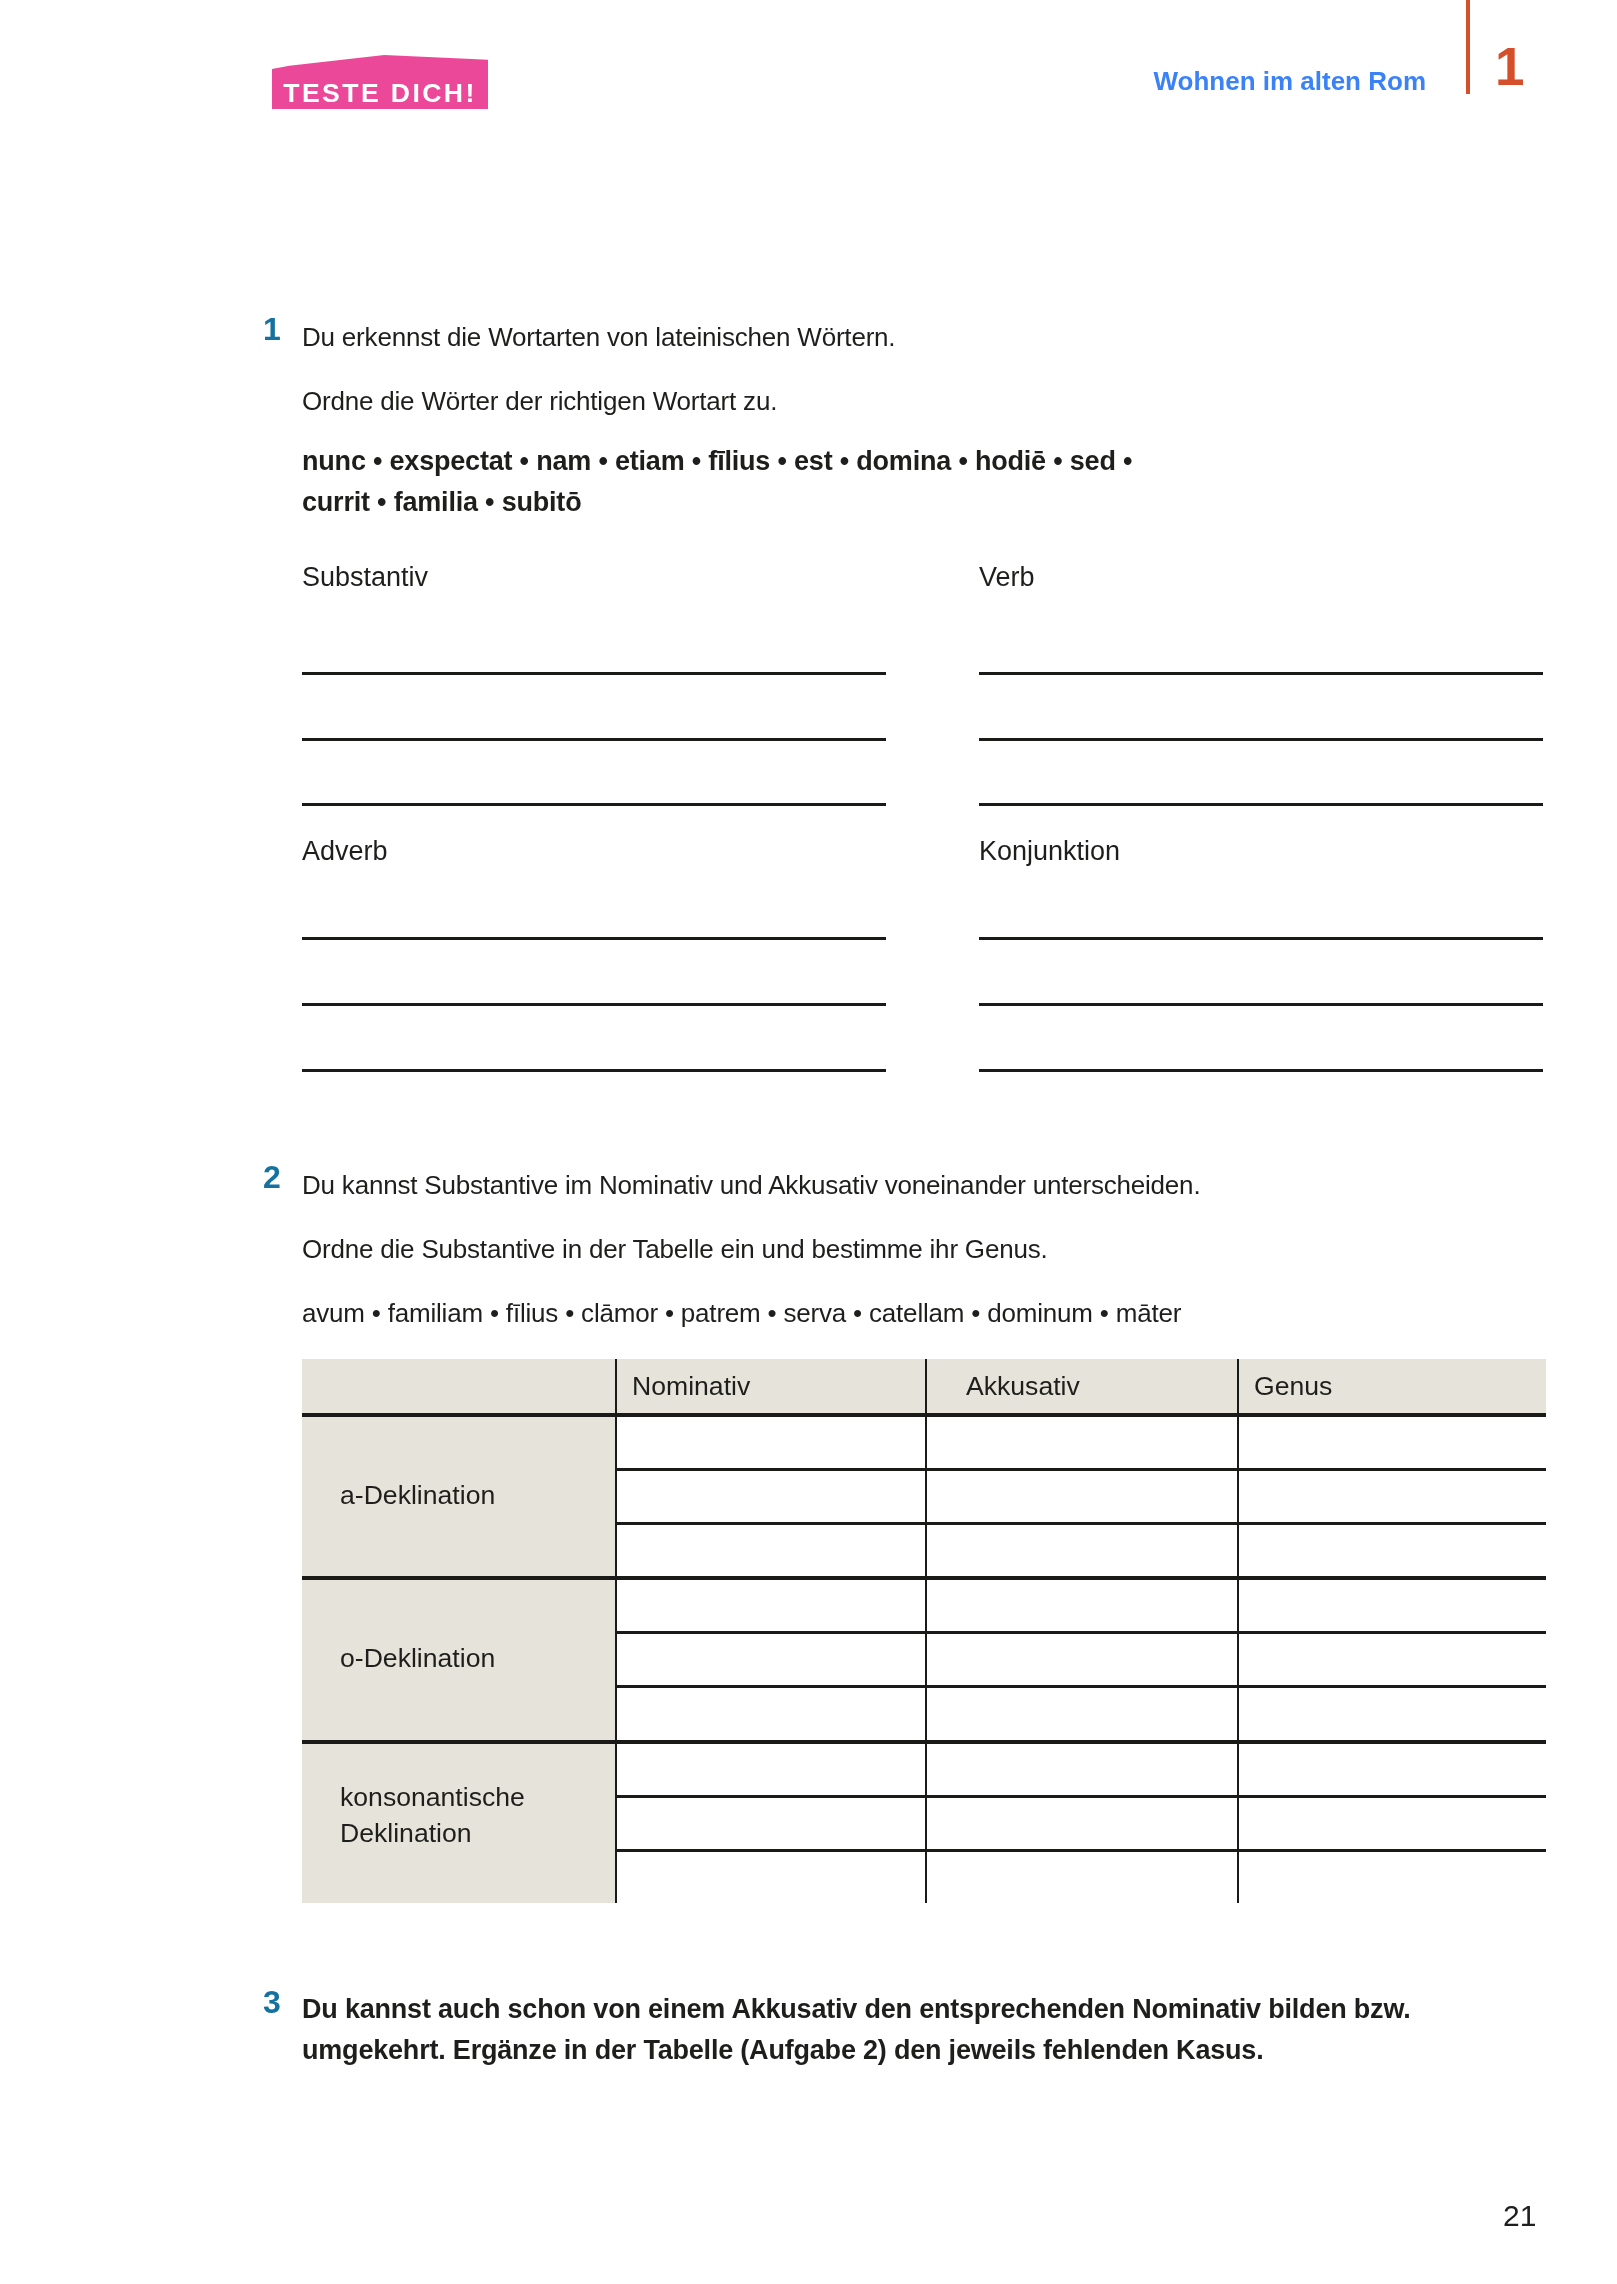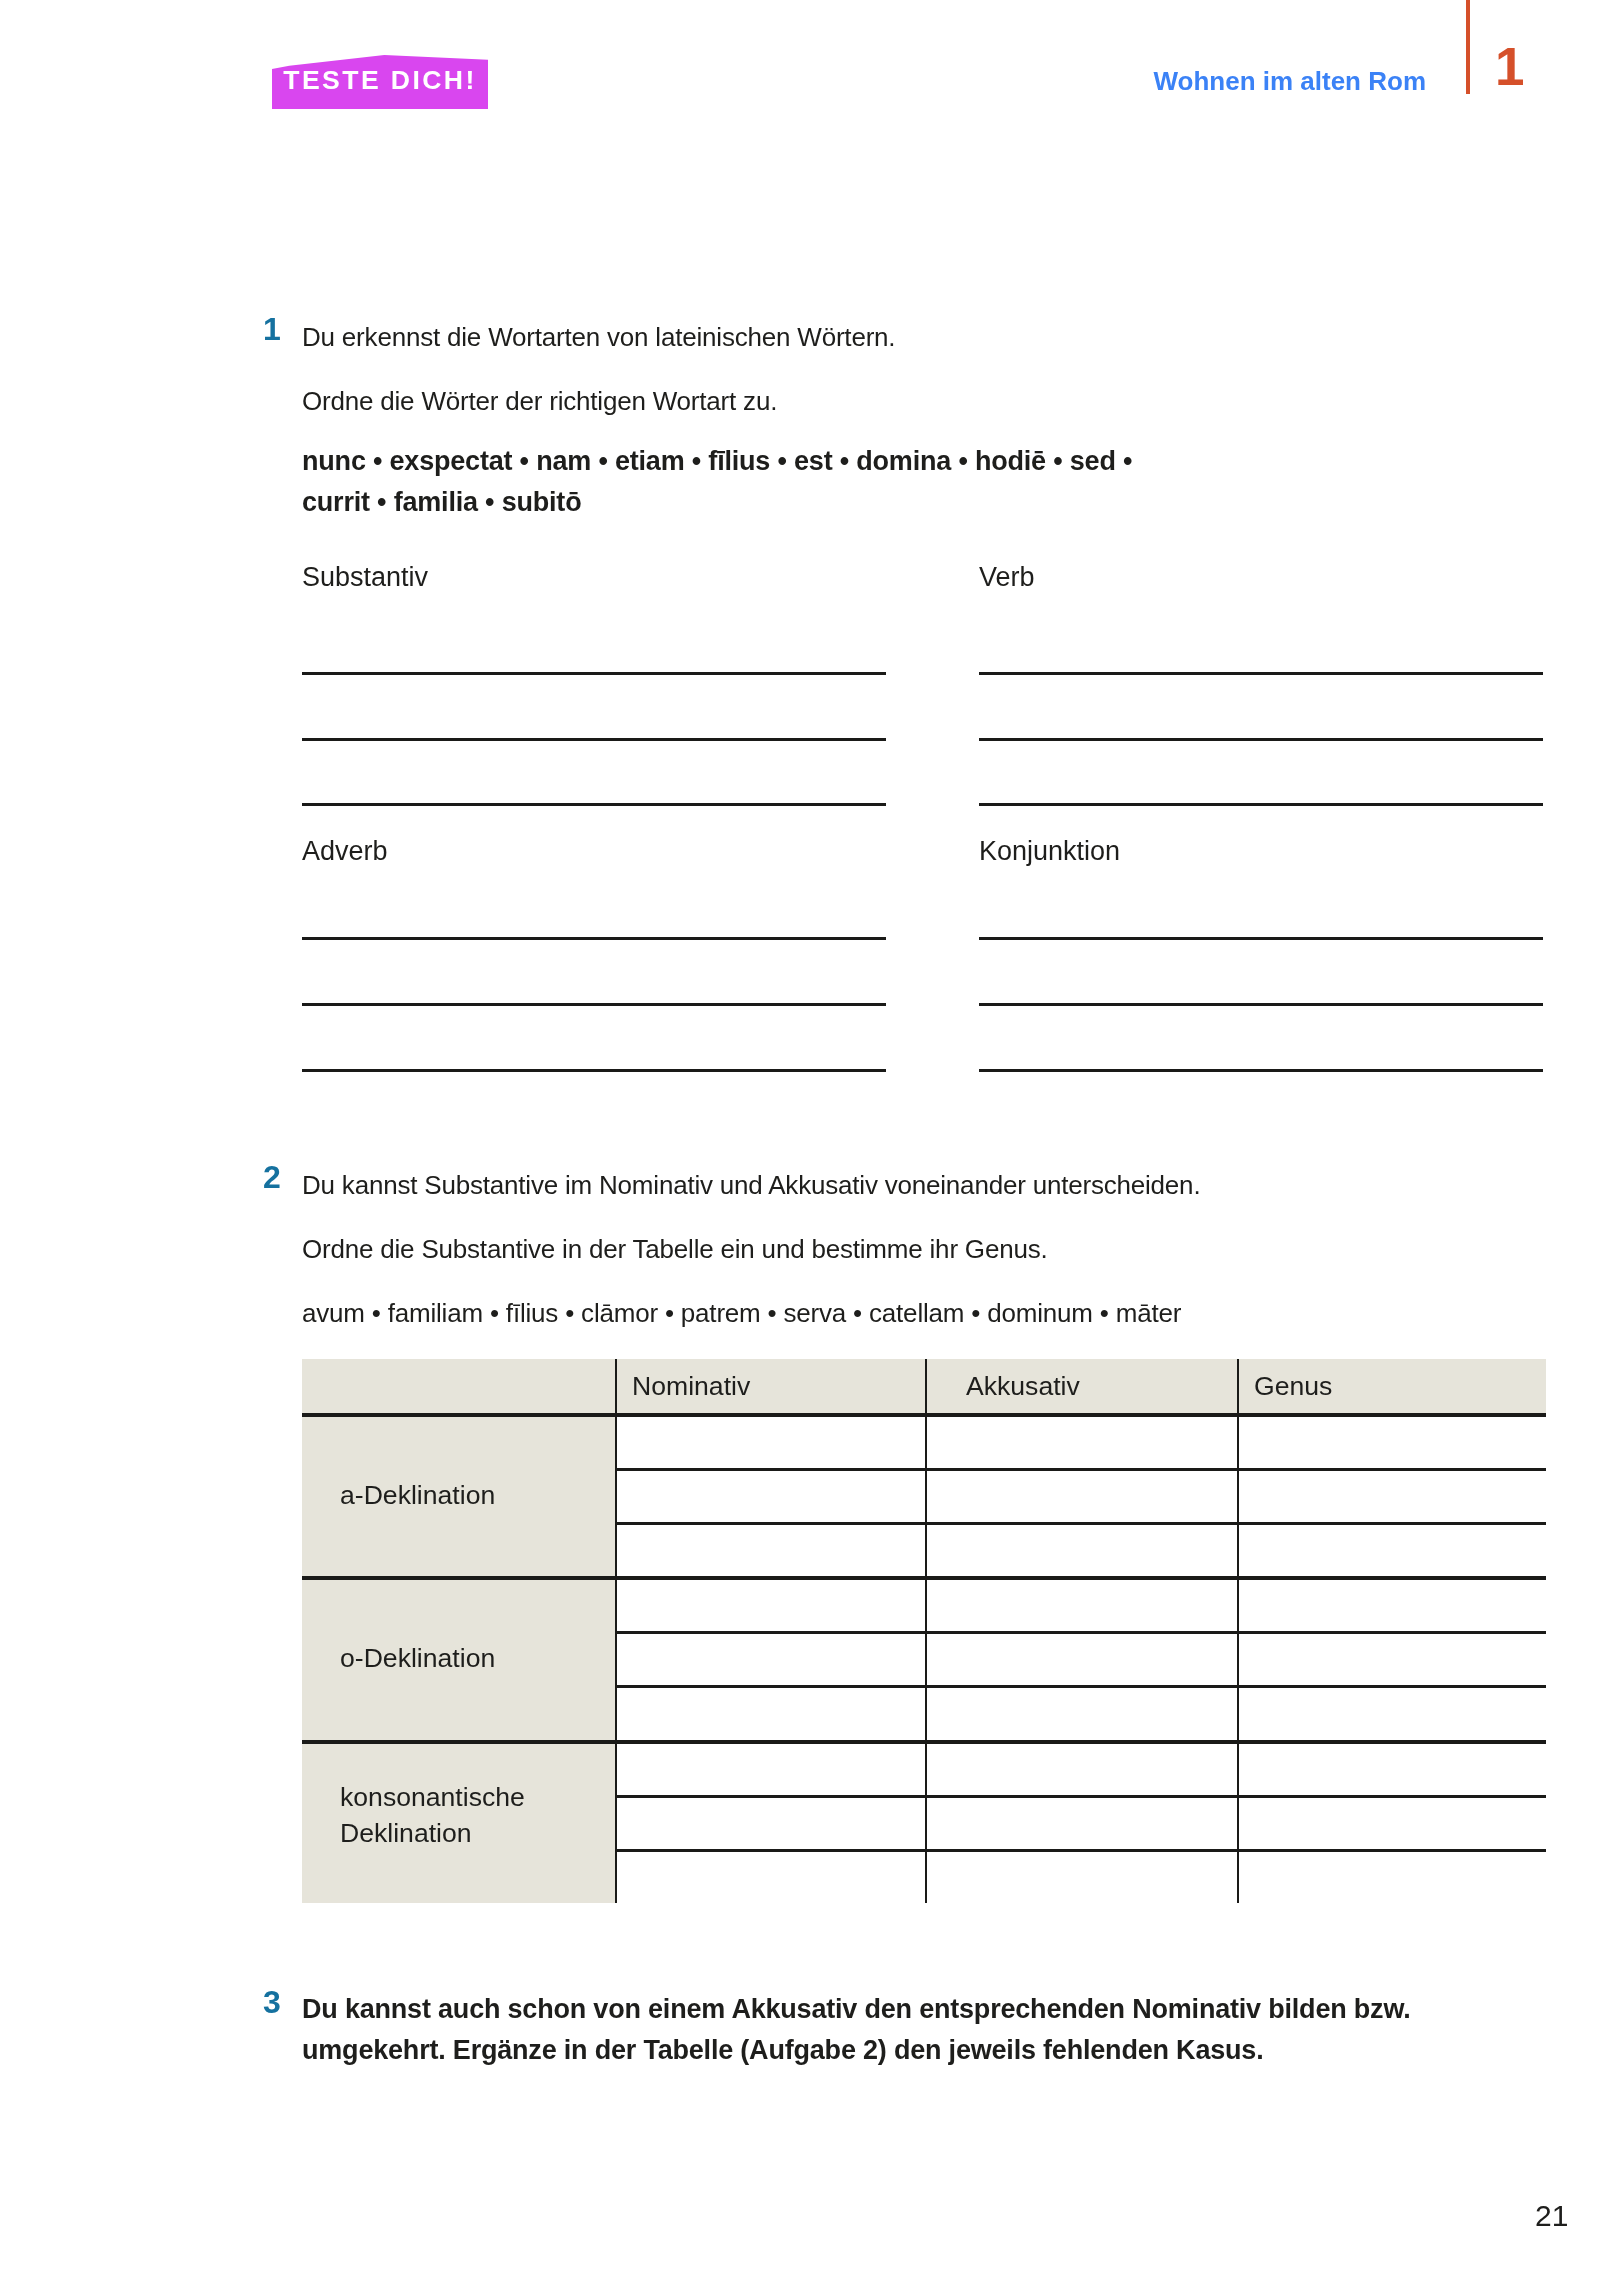--- a/index.html
+++ b/index.html
@@ -5,23 +5,23 @@
   html,body{margin:0;padding:0;}
   body{
     width:1618px;height:2284px;position:relative;background:#ffffff;
     font-family:"Liberation Sans","DejaVu Sans",sans-serif;
     color:#1e1e1c;overflow:hidden;
   }
   .abs{position:absolute;}
   
   .badge{
     left:272px;top:55px;width:216px;height:54px;
-    background:#d946ef;
+    background:#ec4899;
     clip-path:polygon(0 26%,8% 20%,52% 0,100% 9%,100% 100%,0 100%);
-    display:flex;align-items:flex-start;justify-content:center;
+    display:flex;align-items:flex-end;justify-content:center;
   }
   .badge span{
     color:#ffffff;font-weight:bold;font-size:26.6px;letter-spacing:2.4px;
     padding-top:9.7px;white-space:nowrap;
   }
   .chapter-title{
     top:66px;right:192px;
     color:#3b82f6;font-weight:bold;font-size:26px;white-space:nowrap;
   }
   .chapter-rule{left:1466px;top:0;width:4px;height:94px;background:#d5502a;}
@@ -34,21 +34,21 @@
   .cat-label{font-size:27px;white-space:nowrap;}
   .answer-line{height:3.2px;background:#1a1a18;}
   
   .tbl{left:302px;top:1359px;width:1244px;height:544px;}
   .tbl .beige{background:#e6e4da;}
   .tbl .vline{position:absolute;width:2.4px;background:#1a1a18;top:0;height:544px;}
   .tbl .hmajor{position:absolute;left:0;width:1244px;height:4px;background:#1a1a18;}
   .tbl .hsub{position:absolute;left:313px;width:931px;height:3.2px;background:#1a1a18;}
   .tbl .thead-label{position:absolute;font-size:26.6px;top:12px;white-space:nowrap;}
   .tbl .group-label{position:absolute;left:24px;width:270px;font-size:26.6px;line-height:36px;margin-left:14px;}
-  .page-num{left:1503px;top:2199px;font-size:30px;margin-left:32px;}
+  .page-num{left:1503px;top:2199px;font-size:30px;}
 </style>
 </head>
 <body>
 
 <div class="abs badge">
   <span>TESTE DICH!</span>
 </div>
 <div class="abs chapter-title">Wohnen im alten Rom</div>
 <div class="abs chapter-rule"></div>
 <div class="abs chapter-number">1</div>

